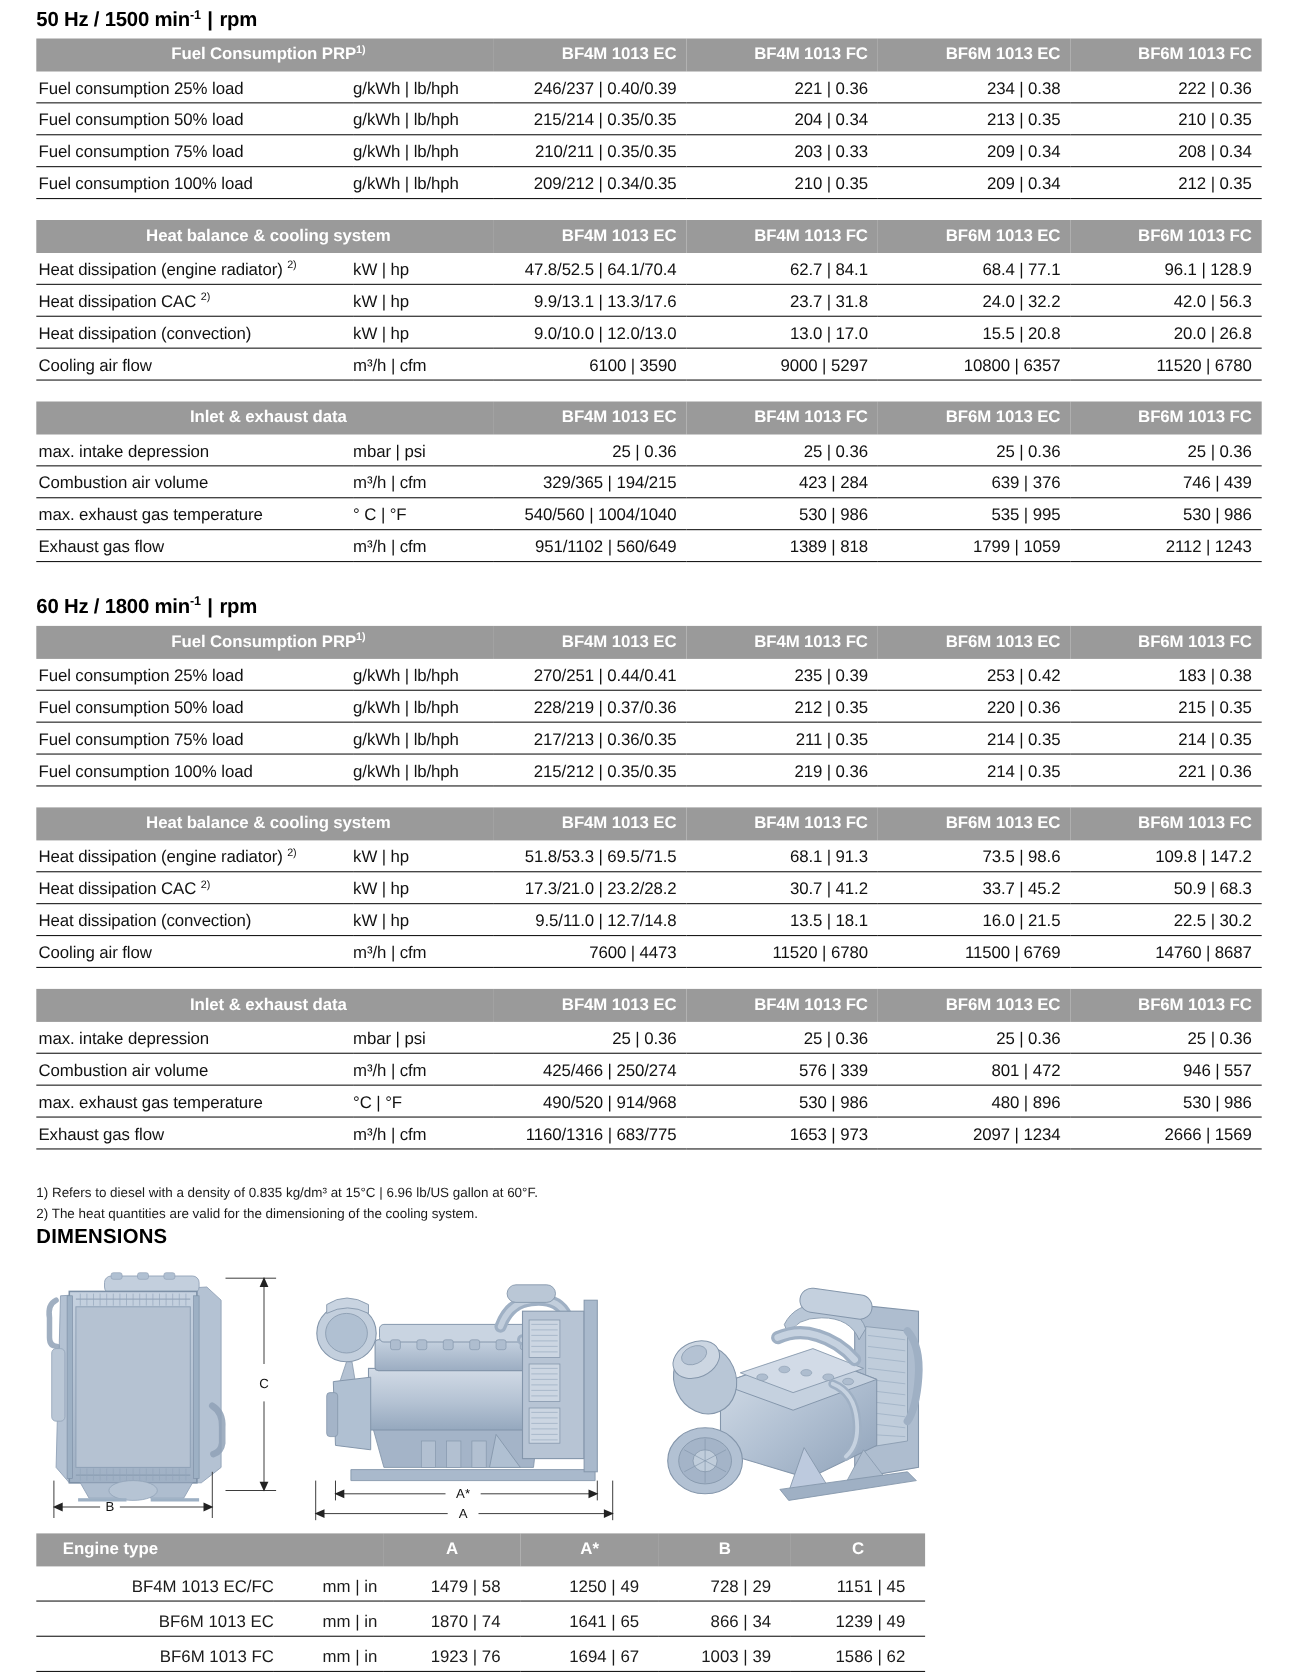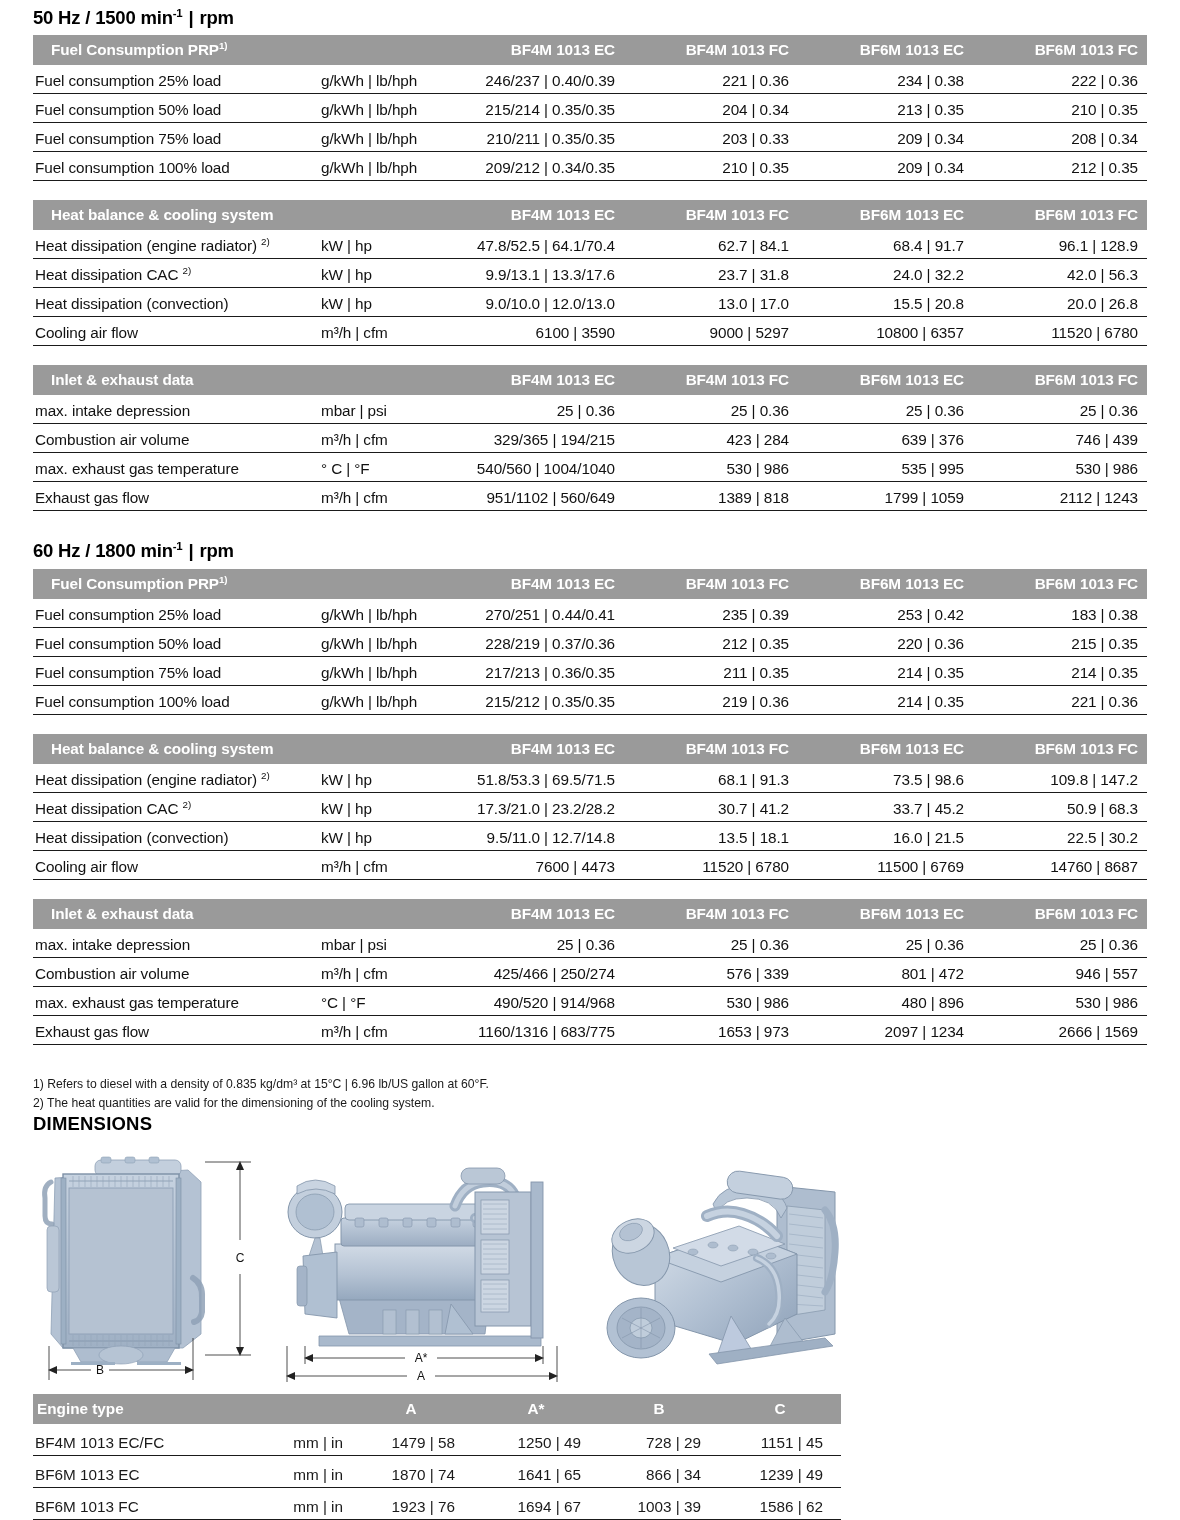--- a/index.html
+++ b/index.html
@@ -60,22 +60,22 @@
   table.spec tr.hdr th {
     color: #ffffff;
     font-weight: bold;
     font-size: 15.3px;
     padding: 4px 0 4px 0;
     height: 22px;
     vertical-align: middle;
     letter-spacing: -0.1px;
   }
   table.spec tr.hdr th.lbl {
-    text-align: left;
-    padding-left: 18px;
+    text-align: center;
+    padding-left: 6px;
   }
   table.spec tr.hdr th.val {
     text-align: right;
     padding-right: 9px;
   }
   table.spec tr.hdr th sup {
     font-size: 0.64em;
     vertical-align: super;
     line-height: 0;
   }
@@ -159,30 +159,30 @@
   }
   table.dims tr.hdr { background: #9a9a9a; }
   table.dims tr.hdr th {
     color: #fff;
     font-weight: bold;
     font-size: 15.3px;
     height: 24px;
     padding: 3px 0;
     vertical-align: middle;
   }
-  table.dims tr.hdr th.lbl { text-align: left; padding-left: 4px; }
+  table.dims tr.hdr th.lbl { text-align: left; padding-left: 24px; }
   table.dims tr.hdr th.ctr { text-align: center; }
   table.dims td {
     border-bottom: 1.6px solid #1a1a1a;
     height: 25px;
     padding: 3px 0;
     vertical-align: bottom;
     font-size: 15.3px;
   }
-  table.dims td.lbl { text-align: left; padding-left: 2px; }
+  table.dims td.lbl { text-align: right; padding-left: 2px; }
   table.dims td.unit { text-align: right; padding-right: 6px; }
   table.dims td.val { text-align: right; padding-right: 18px; }
   col.d-name { width: 216px; }
   col.d-unit { width: 100px; }
   col.d-a    { width: 124px; }
   col.d-as   { width: 126px; }
   col.d-b    { width: 120px; }
   col.d-c    { width: 122px; }
 </style>
 </head>
@@ -264,21 +264,21 @@
       <th class="val">BF4M 1013 EC</th>
       <th class="val">BF4M 1013 FC</th>
       <th class="val">BF6M 1013 EC</th>
       <th class="val">BF6M 1013 FC</th>
     </tr>
     <tr>
       <td class="lbl"><span>Heat dissipation (engine radiator)</span> <sup>2)</sup></td>
       <td class="unit">kW | hp</td>
       <td class="val">47.8/52.5 | 64.1/70.4</td>
       <td class="val">62.7 | 84.1</td>
-      <td class="val">68.4 | 91.7</td>
+      <td class="val">68.4 | 77.1</td>
       <td class="val">96.1 | 128.9</td>
     </tr>
     <tr>
       <td class="lbl"><span>Heat dissipation CAC</span> <sup>2)</sup></td>
       <td class="unit">kW | hp</td>
       <td class="val">9.9/13.1 | 13.3/17.6</td>
       <td class="val">23.7 | 31.8</td>
       <td class="val">24.0 | 32.2</td>
       <td class="val">42.0 | 56.3</td>
     </tr>

